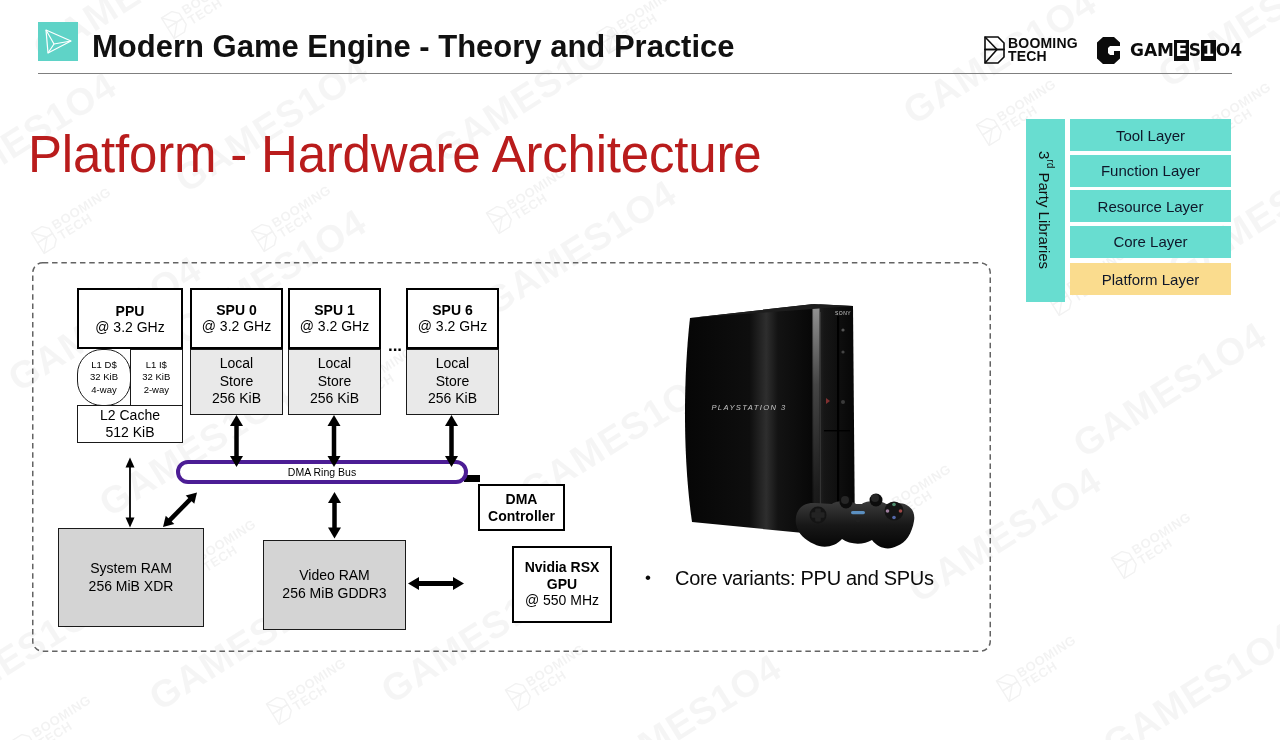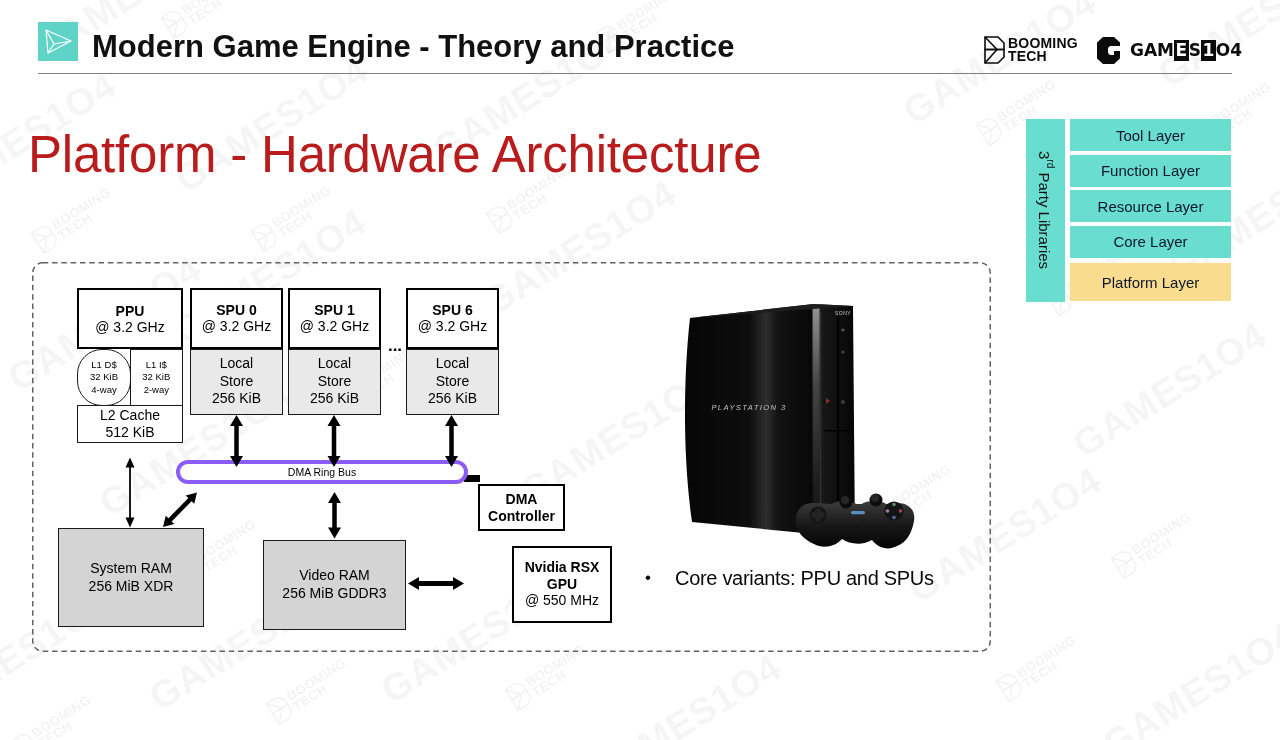--- a/index.html
+++ b/index.html
@@ -50,21 +50,21 @@
   .fill-gray  { background:#d4d4d4; }
   .t-bold { font-weight:bold; }
 
   #box-ppu    { left:77px;  top:288px; width:106px; height:61px; font-size:14px; line-height:16px; }
   #box-l1d    { left:77px;  top:349px; width:54px;  height:57px; font-size:9.5px; line-height:12.5px;border-radius:25px; }
   #box-l1i    { left:129.7px; top:349px; width:53.3px; height:57px; font-size:9.5px; line-height:12.5px; }
   #box-l2     { left:77px;  top:404.7px; width:106px; height:38px; font-size:14px; line-height:17px; }
   .spu-box    { top:288px; height:60.5px; width:93px; font-size:14px; line-height:16px; }
   .store-box  { top:348.5px; height:66px; width:93px; font-size:14px; line-height:17.5px; }
   #dots       { position:absolute; left:383px; top:336px; width:24px; font-size:17px; font-weight:bold; z-index:2; text-align:center; }
-  #ring-bus   { position:absolute; left:176px; top:460px; width:292px; height:24px; border:4px solid #8b5cf6; border-radius:12px;
+  #ring-bus   { position:absolute; left:176px; top:460px; width:292px; height:24px; border:4px solid #4c1d95; border-radius:12px;
       background:#fff; z-index:2; display:flex; align-items:center; justify-content:center; font-size:10.5px; }
   #ring-connector { position:absolute; left:464px; top:474.5px; width:16px; height:7px; background:#000; z-index:1; }
   #box-dma    { left:478px; top:456px; width:87px; height:47px; font-size:14px; line-height:17px;margin-top:28px; }
   #box-sysram { left:58px;  top:528px; width:146px; height:99px; font-size:14px; line-height:17.5px; }
   #box-vram   { left:263px; top:539.5px; width:143px; height:90px; font-size:14px; line-height:17.5px; }
   #box-gpu    { left:465px; top:545.5px; width:100px; height:77px; font-size:14px; line-height:16.5px;margin-left:47px; }
 
   #arrow-layer { position:absolute; left:0; top:0; width:1280px; height:740px; z-index:2; pointer-events:none; }
 
   
@@ -375,21 +375,21 @@
     <div class="side-bar">
       <div class="side-label">
         <span><span>3</span><sup>rd</sup><span> Party Libraries</span></span>
       </div>
     </div>
     <div class="layer-rows">
         <div class="layer-row" style="top: 0px; height: 32px; background: rgb(104, 221, 208);">Tool Layer</div>
         <div class="layer-row" style="top: 35.5px; height: 32px; background: rgb(104, 221, 208);">Function Layer</div>
         <div class="layer-row" style="top: 71px; height: 32px; background: rgb(104, 221, 208);">Resource Layer</div>
         <div class="layer-row" style="top: 106.5px; height: 32px; background: rgb(104, 221, 208);">Core Layer</div>
-        <div class="layer-row" style="top: 144px; height: 38px; background: rgb(250, 220, 142);">Platform Layer</div>
+        <div class="layer-row" style="top: 144px; height: 32px; background: rgb(250, 220, 142);">Platform Layer</div>
       </div>
   </div>
 
   <div id="diagram-frame">
     <svg width="959" height="390" viewBox="0 0 959 390">
       <rect x="0.75" y="0.75" width="957.5" height="388.5" rx="10" fill="none" stroke="#636363" stroke-width="1.5" stroke-dasharray="5.5,3.8"></rect>
     </svg>
   </div>
 
   <div class="dbox b-thick" id="box-ppu">

